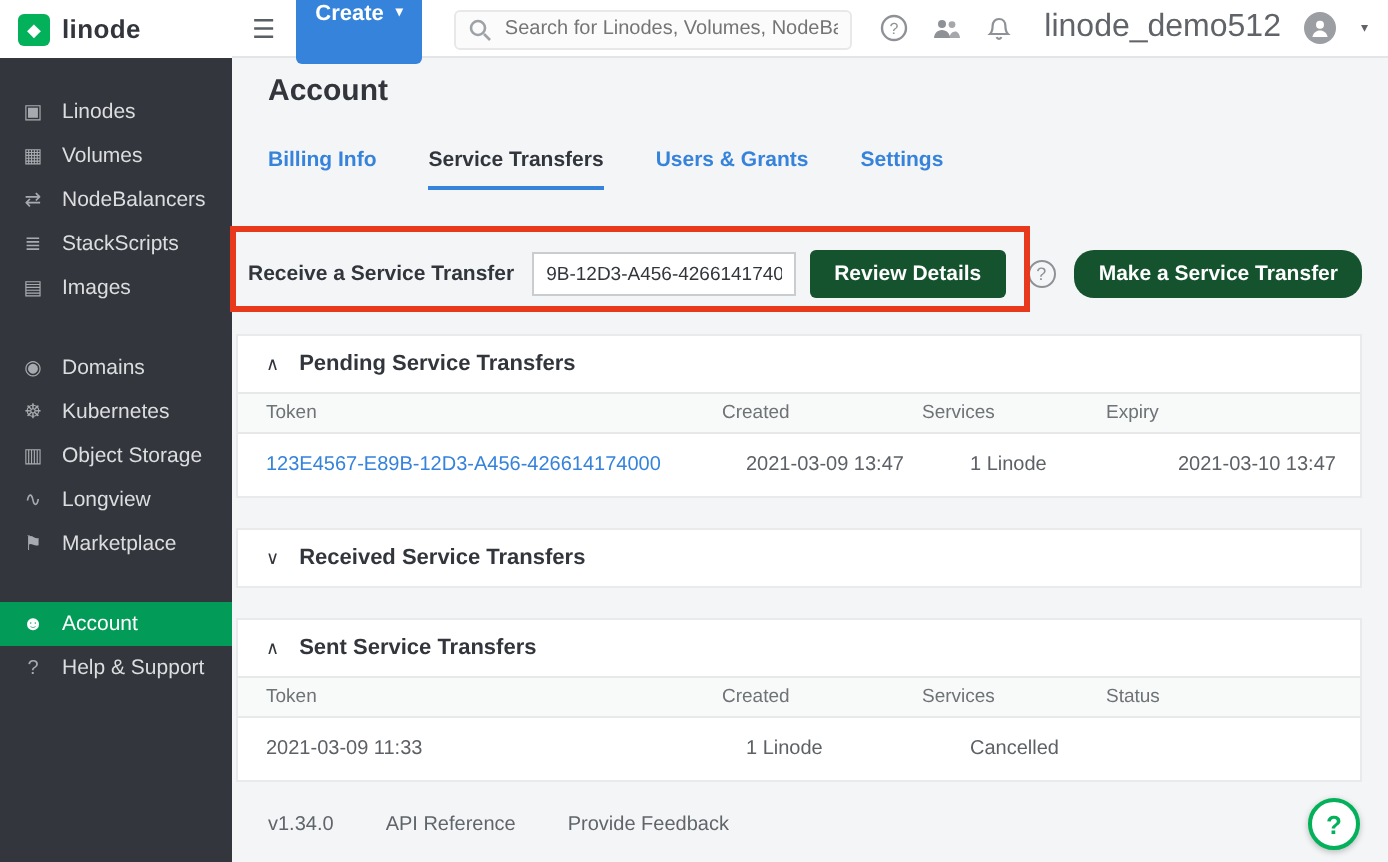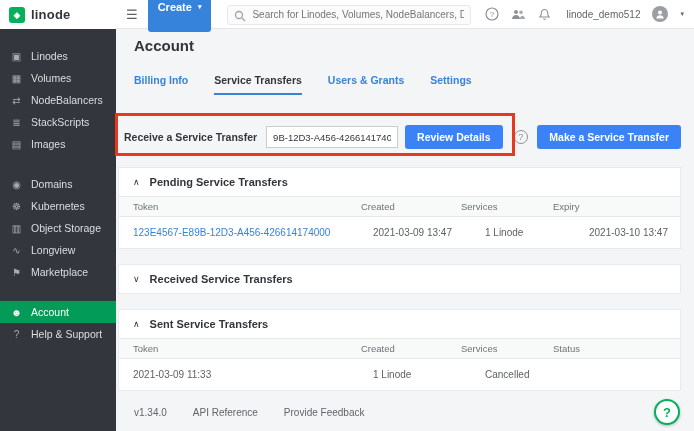--- a/index.html
+++ b/index.html
@@ -21,37 +21,37 @@
   
   .topbar { position:absolute; left:116px; top:0; width:578px; height:29px; background:#fff; border-bottom:1px solid #e3e5e8; display:flex; align-items:center; padding:0 10px; z-index:3; }
   .hamburger { font-size:13px; color:#5a5f64; margin-right:10px; cursor:pointer; line-height:1; }
   .create-btn { background:#3683dc; color:#fff; border:none; border-radius:3px; font-size:11px; font-weight:700; padding:4px 10px 19px; display:flex; align-items:center; gap:6px; font-family:inherit; cursor:pointer;text-align:center; }
   .create-btn .caret { font-size:7px; line-height:1; }
   .searchbox { flex:1; margin:0 14px 0 16px; position:relative; height:20px; }
   .searchbox input { width:100%; height:20px; border:1px solid #e6e8ea; background:#fbfbfc; border-radius:3px; padding:0 6px 0 24px; font-size:10px; color:#555; font-family:inherit; }
   .searchbox .mag { position:absolute; left:7px; top:4px; }
   .top-icons { display:flex; align-items:center; gap:12px; }
   .icon-btn { display:flex; align-items:center; cursor:pointer; background:none; border:none; padding:0; }
-  .username { font-size:10px; color:#606469; margin:0 0 0 4px; cursor:pointer; }
+  .username { font-size:16px; color:#606469; margin:0 0 0 4px; cursor:pointer; }
   .avatar { width:16px; height:16px; border-radius:50%; background:#9b9ea3; display:flex; align-items:center; justify-content:center; cursor:pointer; }
   .user-caret { font-size:7px; color:#606469; cursor:pointer; }
 
   
   .main { position:absolute; left:116px; top:29px; width:578px; height:402px; padding:0 13px 0 2px; overflow:hidden; }
   .page-title { margin:8px 0 0 16px; font-size:15px; font-weight:700; color:#32363c; }
   .tabs { display:flex; gap:26px; margin:20px 0 0 16px; }
   .tab { font-size:10.5px; color:#3683dc; padding-bottom:7px; border-bottom:2px solid transparent; cursor:pointer;font-weight:bold; }
   .tab.active { color:#32363c; font-weight:700; border-bottom-color:#3683dc; }
 
   .receive-row { display:flex; align-items:center; margin:30px 0 0 6px; gap:7px; }
   .receive-label { font-size:10.5px; font-weight:700; color:#32363c; margin-right:2px; white-space:nowrap; }
   .receive-input { width:132px; height:22px; border:1px solid #c9cdd0; padding:0 6px; font-size:9.5px; color:#32363c; font-family:inherit; background:#fff; }
-  .btn-blue { background:#3b82f6; color:#fff; border:none; border-radius:3px; font-size:10.5px; font-weight:700; padding:6px 12px; font-family:inherit; cursor:pointer; white-space:nowrap; }
+  .btn-blue { background:#14532d; color:#fff; border:none; border-radius:3px; font-size:10.5px; font-weight:700; padding:6px 12px; font-family:inherit; cursor:pointer; white-space:nowrap; }
   .help-q { width:14px; height:14px; border-radius:50%; border:1px solid #8e9196; color:#8e9196; font-size:9px; display:flex; align-items:center; justify-content:center; margin-left:4px; flex:none; cursor:pointer; }
-  .make-btn { margin-left:auto; }
+  .make-btn { margin-left:auto;border-radius:10px; }
 
   .card { background:#fff; border:1px solid #e8eaec; margin-top:18px; }
   .card + .card { margin-top:15px; }
   .card-head { display:flex; align-items:center; gap:10px; padding:8px 14px; cursor:pointer; }
   .chev { font-size:9px; color:#32363c; line-height:1; }
   .card-title { font-size:11px; font-weight:700; color:#32363c; }
   .thead, .trow { display:grid; align-items:center; padding:0 14px; }
   .grid-pending { grid-template-columns:228px 100px 92px 110px 1fr; }
   .grid-sent { grid-template-columns:228px 100px 92px 1fr; }
   .thead { background:#f8f9f9; border-top:1px solid #e6e8ea; border-bottom:1px solid #e6e8ea; height:21px; font-size:9.5px; color:#6e7377; }

